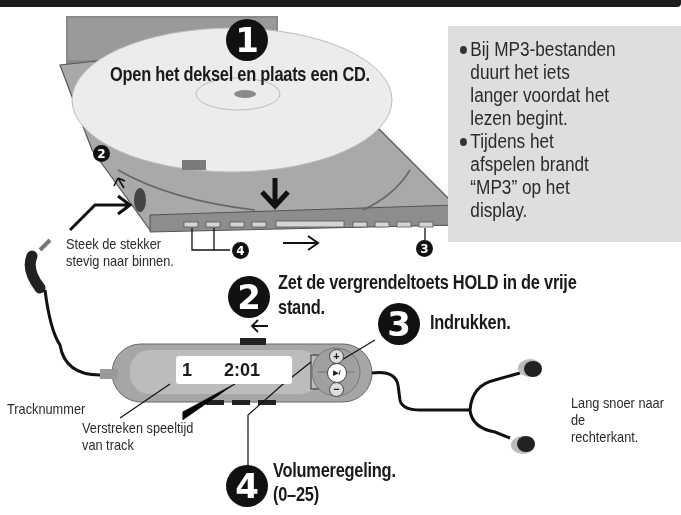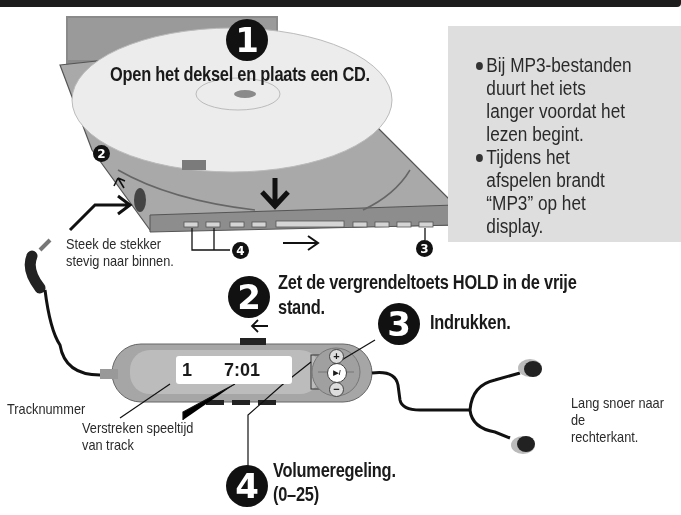--- a/index.html
+++ b/index.html
@@ -5,21 +5,21 @@
   html,body{margin:0;padding:0;background:#fff;}
   body{width:681px;height:515px;position:relative;overflow:hidden;font-family:"Liberation Sans",sans-serif;color:#1a1a1a;}
   .abs{position:absolute;}
   .topbar{left:0;top:0;width:681px;height:7px;background:#1c1c1c;border-bottom-right-radius:4px;}
   svg.art{position:absolute;left:0;top:0;}
   .step-num{position:absolute;border-radius:50%;background:#111;color:#fff;font-weight:bold;display:flex;align-items:center;justify-content:center;font-family:"DejaVu Sans",sans-serif;}
   .step-big{width:42px;height:42px;font-size:34px;}
   .step-small{width:17px;height:17px;font-size:12px;}
   .bold-cond{font-family:"Liberation Sans",sans-serif;font-weight:bold;letter-spacing:-0.3px;transform-origin:left top;}
   .info-box{left:448px;top:26px;width:233px;height:216px;background:#dedede;}
-  .info-box ul{list-style:none;margin:16px;padding:12px 0 0 12px;}
+  .info-box ul{list-style:none;margin:0;padding:12px 0 0 12px;}
   .info-box li{font-size:20px;line-height:23px;position:relative;padding-left:12px;transform:scaleX(0.86);transform-origin:left top;width:245px;color:#2a2a2a;}
   .info-box li::before{content:"";position:absolute;left:0;top:8px;width:8px;height:8px;border-radius:50%;background:#333;}
   .label{font-size:14.5px;color:#2a2a2a;transform:scaleX(0.88);transform-origin:left top;line-height:17px;}
   .lcd{left:176px;top:356px;width:116px;height:28px;background:#fff;border-radius:3px;display:flex;align-items:center;gap:32px;padding-left:6px;box-sizing:border-box;font-weight:bold;font-size:18px;}
 </style>
 </head>
 <body>
 
 <div class="abs topbar"></div>
 
@@ -100,21 +100,21 @@
   <path d="M248,430 L248,415 L282,385 L311,362" stroke="#111" stroke-width="1.2" fill="none"></path>
   <path d="M248,430 L248,470" stroke="#111" stroke-width="1.2"></path>
 </svg>
 
 <div class="abs" style="left:329px;top:349px;width:13px;height:13px;border-radius:50%;background:#ddd;border:1px solid #444;font-size:11px;line-height:12px;text-align:center;font-weight:bold;">+</div>
 <div class="abs" style="left:327px;top:363px;width:18px;height:18px;border-radius:50%;background:#fff;border:1px solid #444;font-size:7px;line-height:18px;text-align:center;font-weight:bold;">▶/❙❙</div>
 <div class="abs" style="left:329px;top:382px;width:13px;height:13px;border-radius:50%;background:#ddd;border:1px solid #444;font-size:11px;line-height:12px;text-align:center;font-weight:bold;">−</div>
 
 <div class="abs lcd">
   <span>1</span>
-  <span>7:01</span>
+  <span>2:01</span>
 </div>
 
 <div class="step-num step-big" style="left:226px;top:19px;">1</div>
 <div class="abs bold-cond" style="left:110px;top:62px;font-size:21px;transform:scaleX(0.78);white-space:nowrap;">Open het deksel en plaats een CD.</div>
 
 <div class="step-num step-big" style="left:228px;top:276px;">2</div>
 <div class="abs bold-cond" style="left:278px;top:270px;font-size:21px;transform:scaleX(0.78);white-space:nowrap;">Zet de vergrendeltoets HOLD in de vrije</div>
 <div class="abs bold-cond" style="left:278px;top:295px;font-size:21px;transform:scaleX(0.78);white-space:nowrap;">stand.</div>
 
 <div class="step-num step-big" style="left:378px;top:303px;">3</div>

